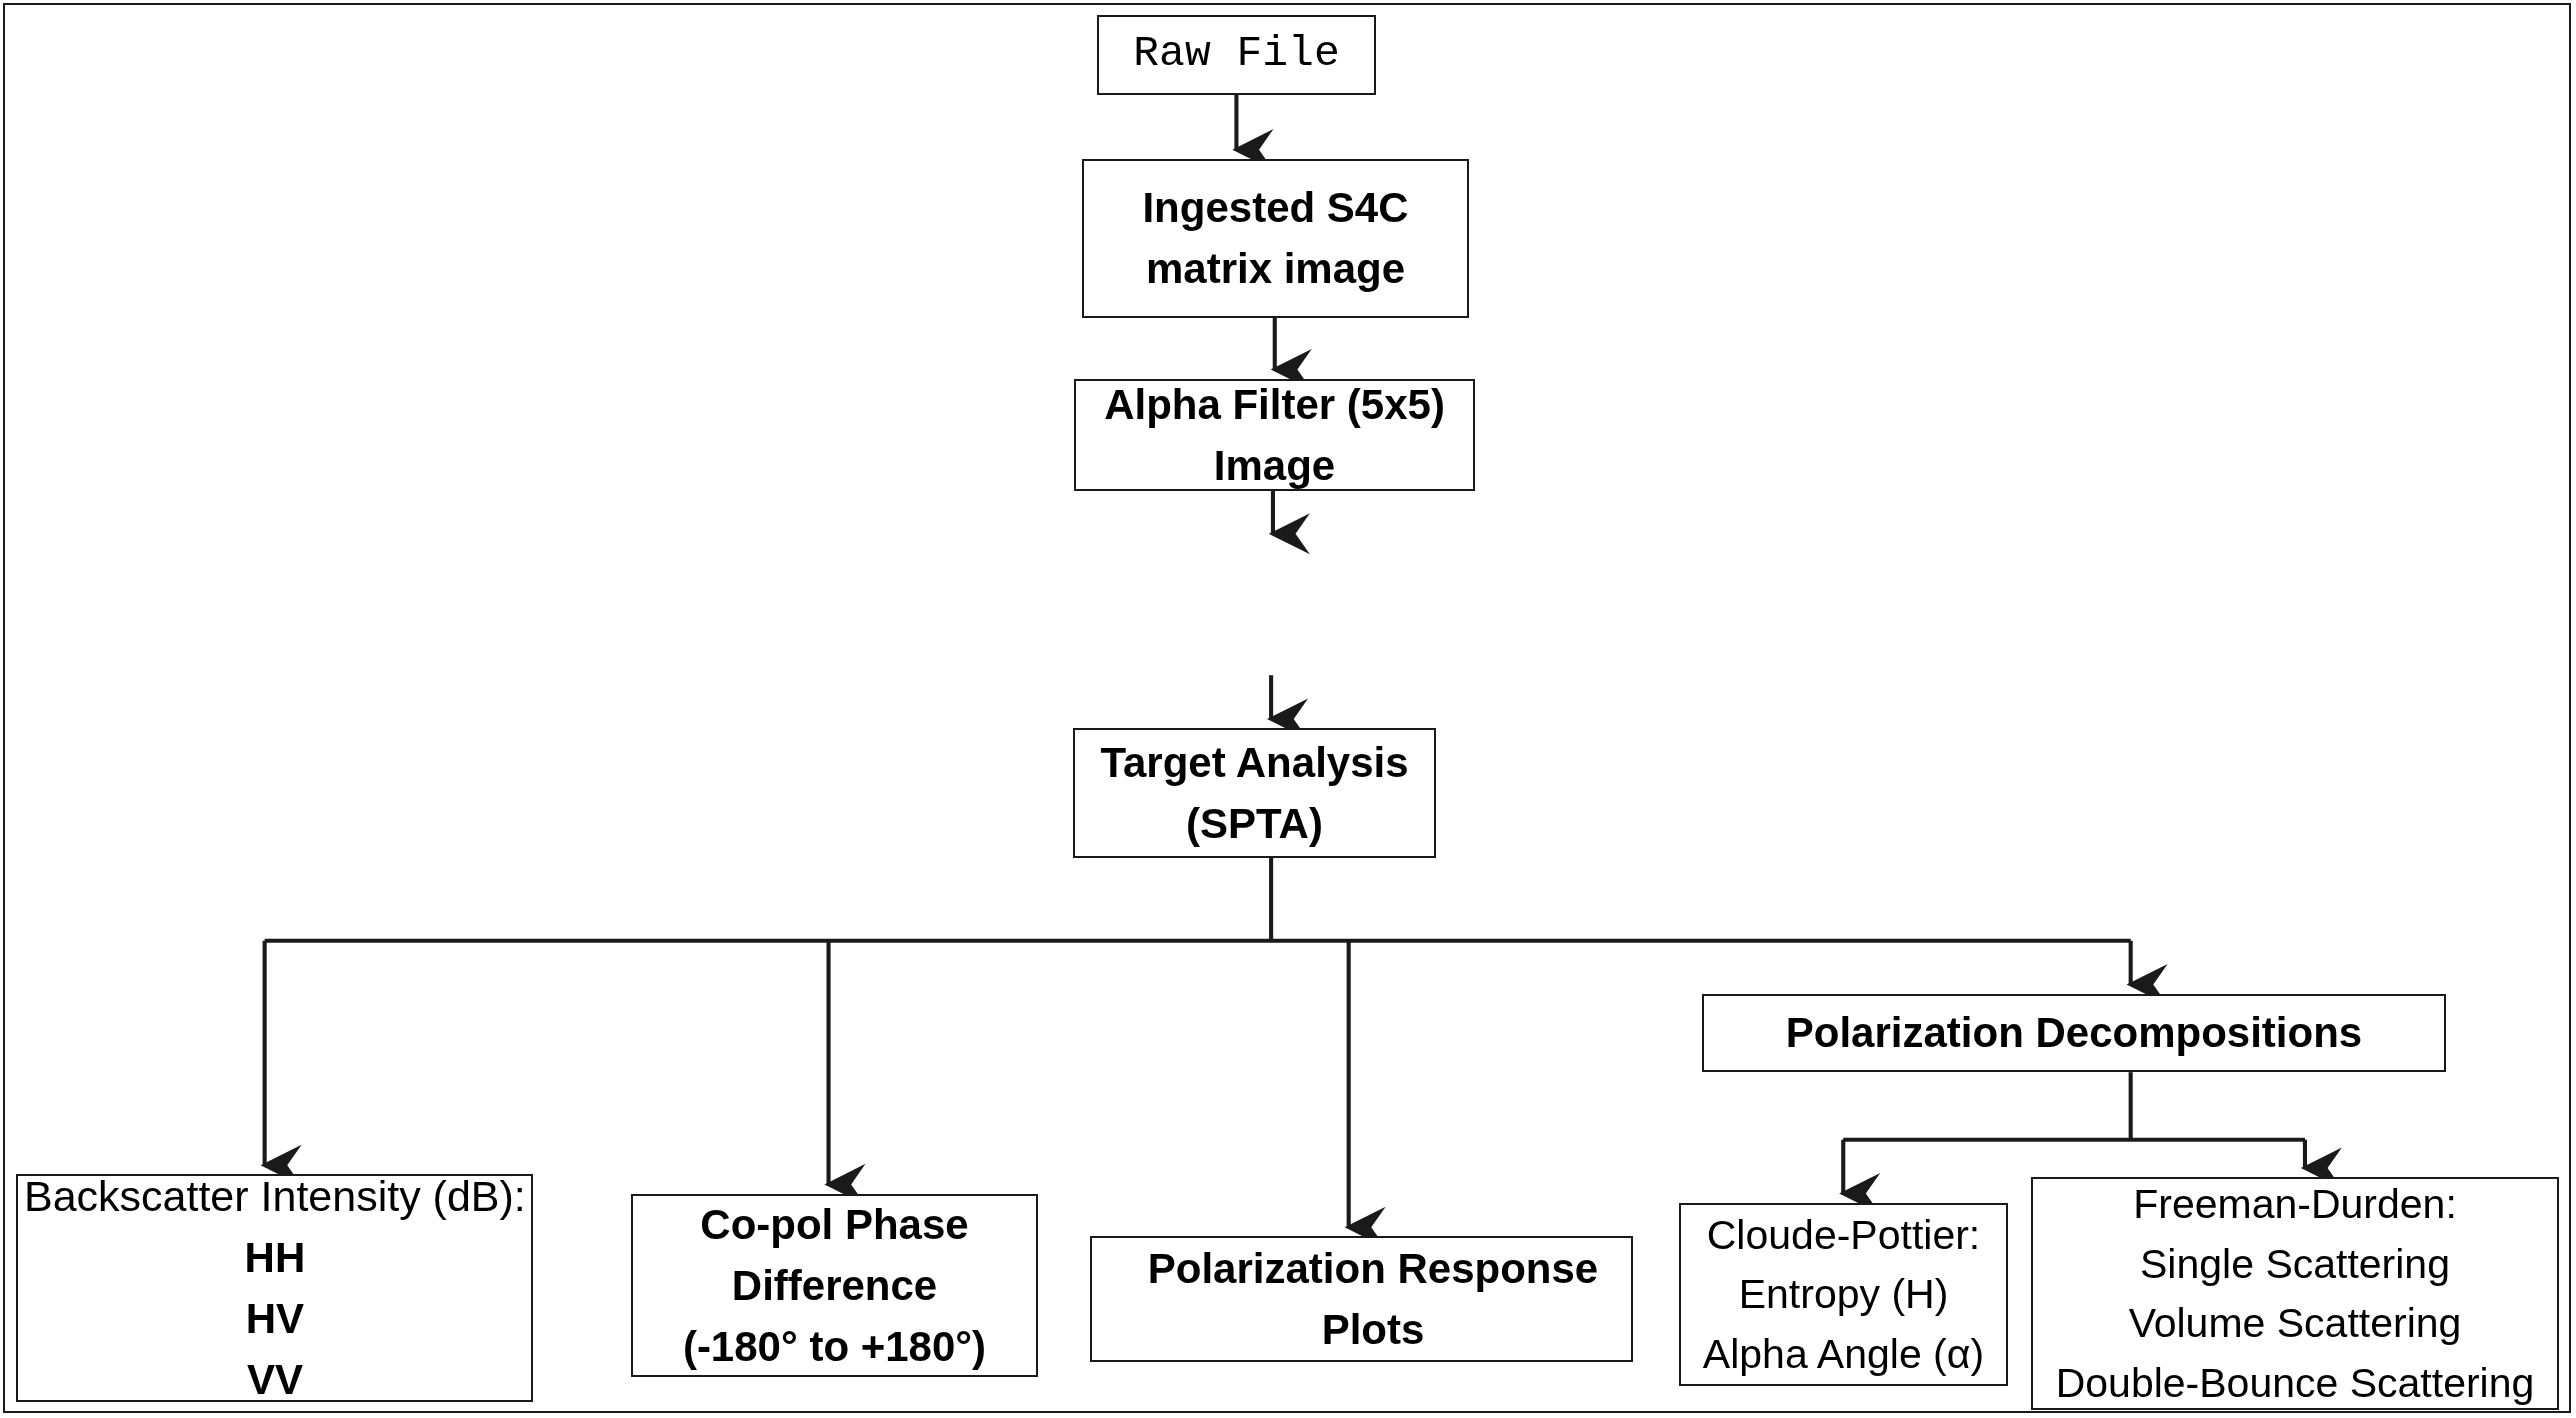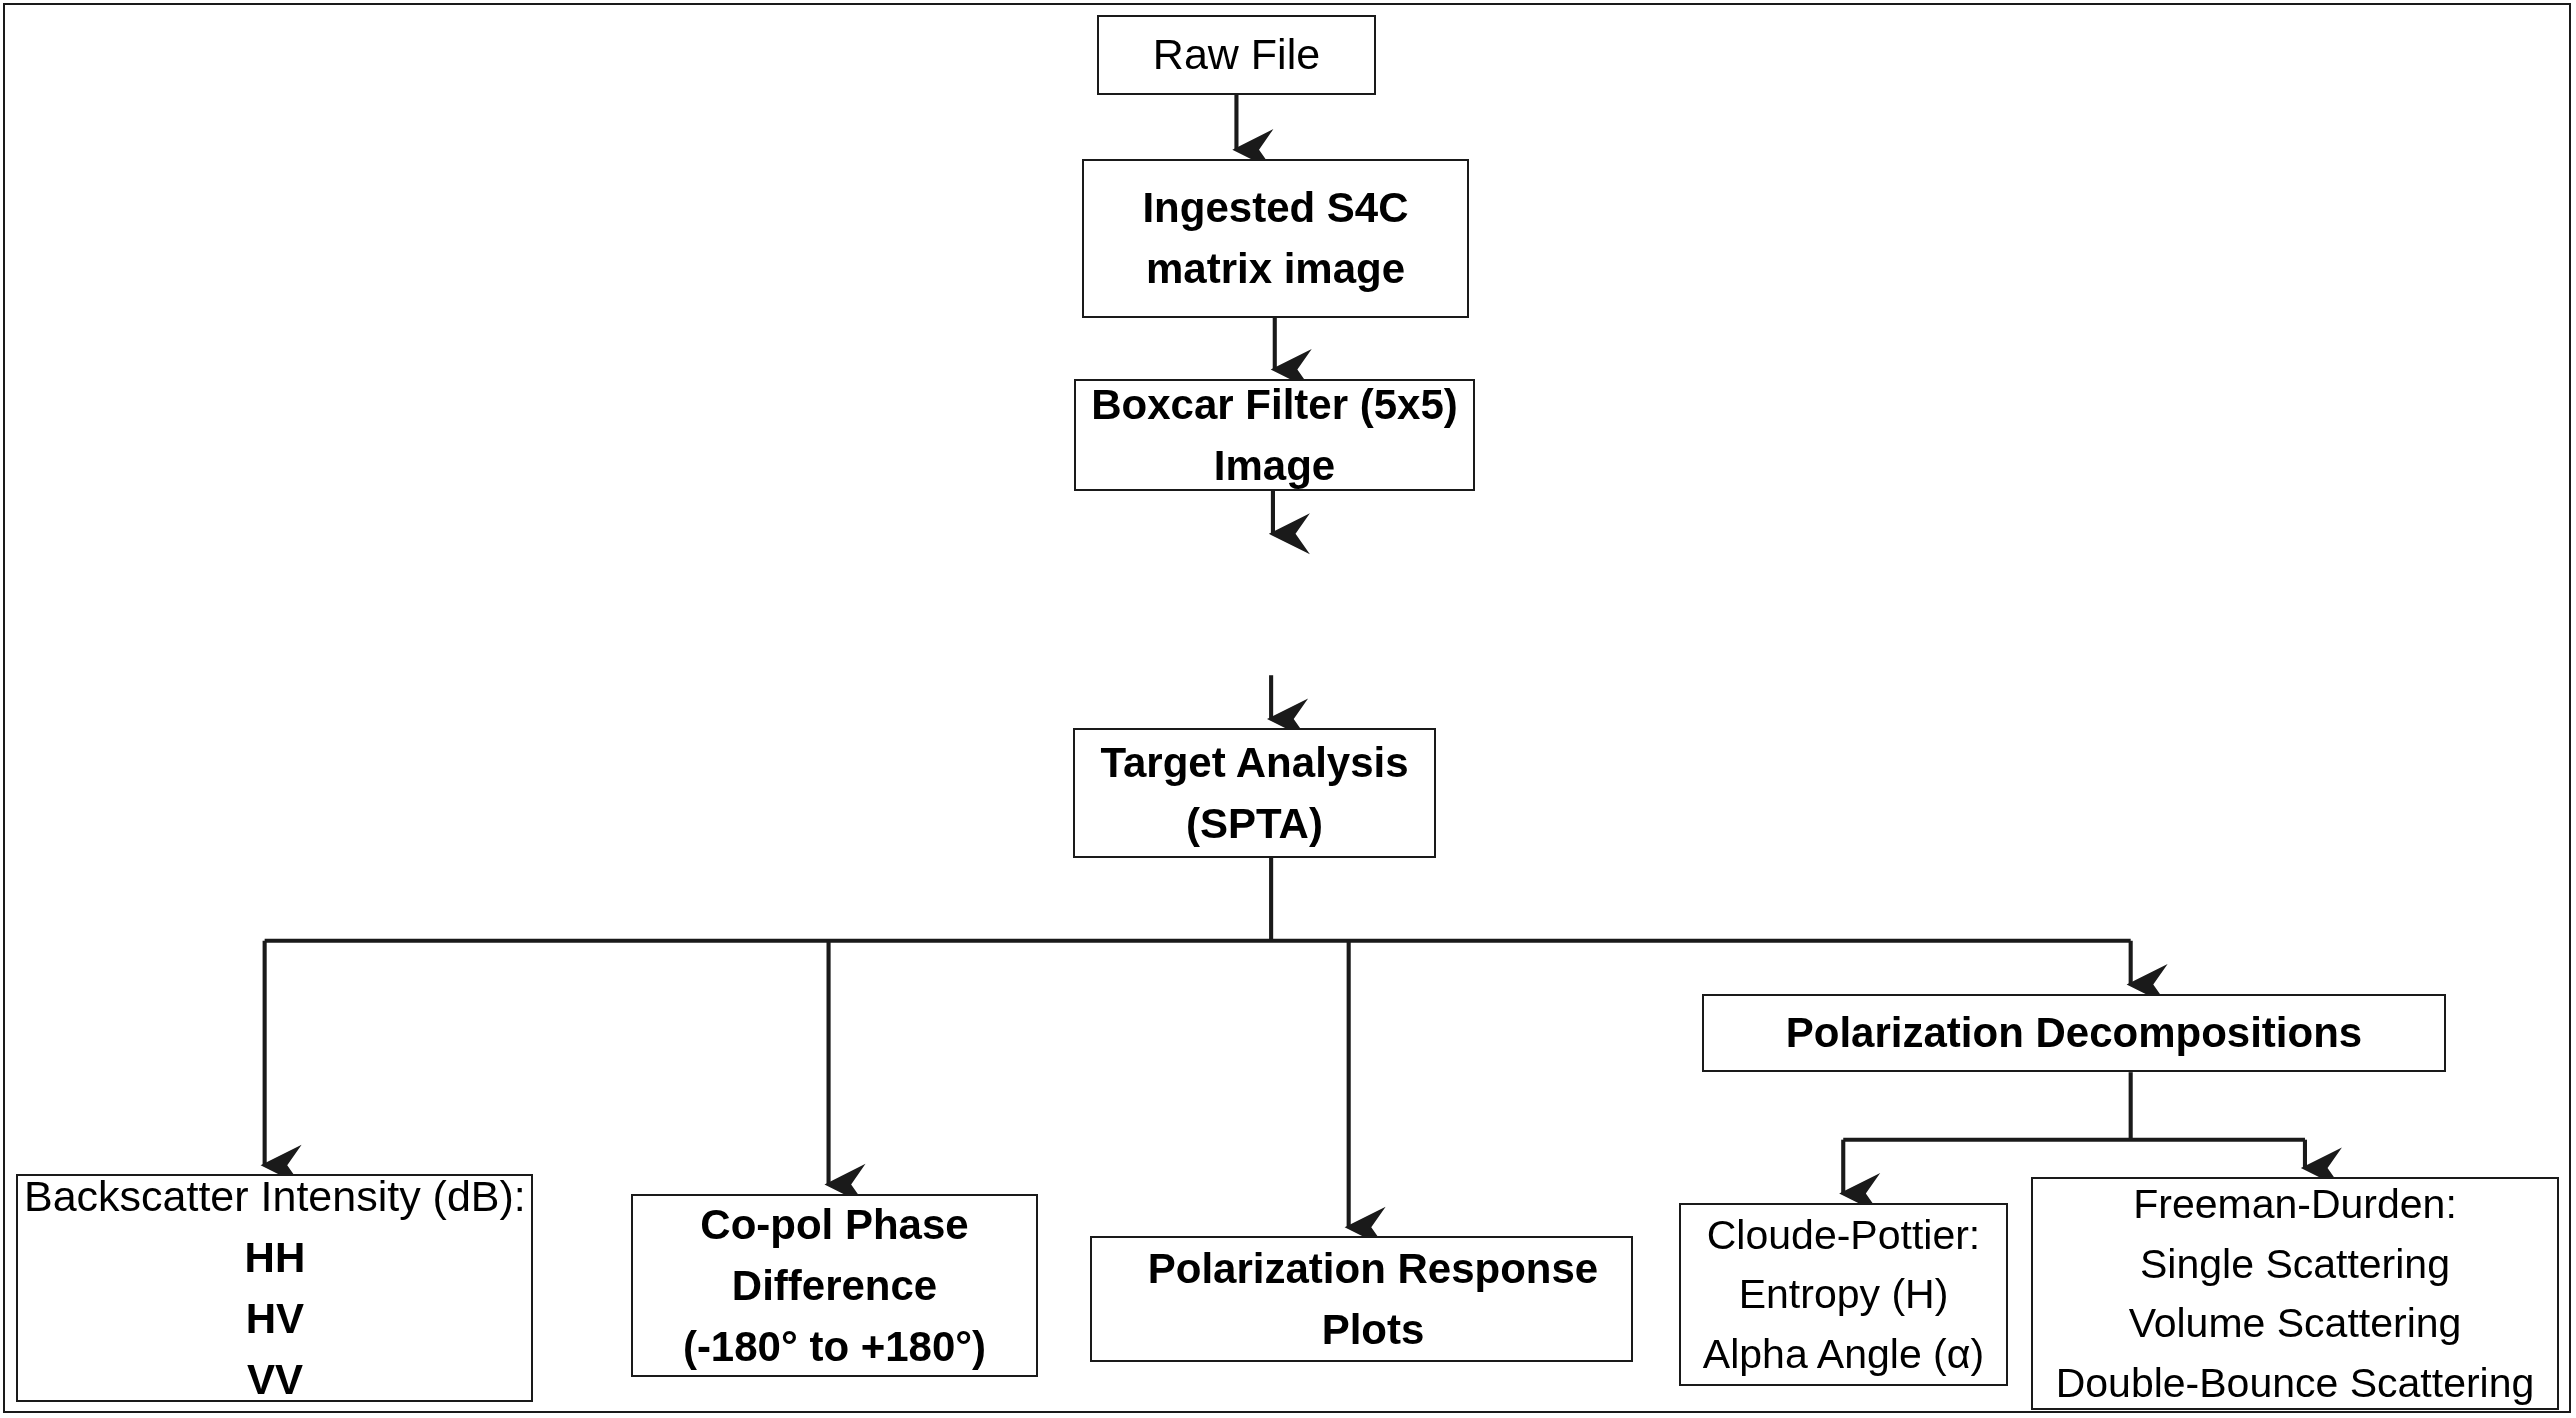--- a/index.html
+++ b/index.html
@@ -96,31 +96,31 @@
 
       <path d="M 2335 1175 L 2335 1249"></path>
       <path d="M 2020 1249 L 2526 1249"></path>
 
       <path d="M 2020 1249 L 2020 1308" marker-end="url(#ah)"></path>
 
       <path d="M 2526 1249 L 2526 1280" marker-end="url(#ah)"></path>
     </g>
   </svg>
 
-  <div class="node-box" style="left:1097px; top:14.6px; width:279px; height:80px;">
+  <div class="node-box" style="left:1097px; top:14.6px; width:279px; height:80px;font-family:Liberation Mono, monospace;">
     <span class="node-line fs-47">Raw File</span>
   </div>
 
   <div class="node-box" style="left:1082px; top:159px; width:387px; height:159px;">
     <span class="node-line fs-46">Ingested S4C</span>
     <span class="node-line fs-46">matrix image</span>
   </div>
 
   <div class="node-box" style="left:1074px; top:379px; width:401px; height:112px;">
-    <span class="node-line fs-46">Boxcar Filter (5x5)</span>
+    <span class="node-line fs-46">Alpha Filter (5x5)</span>
     <span class="node-line fs-46">Image</span>
   </div>
 
 
   <div class="node-box" style="left:1073px; top:728px; width:363px; height:130px;">
     <span class="node-line fs-46">Target Analysis</span>
     <span class="node-line fs-46">(SPTA)</span>
   </div>
 
   <div class="node-box" style="left:1702px; top:994px; width:744px; height:78px;">

